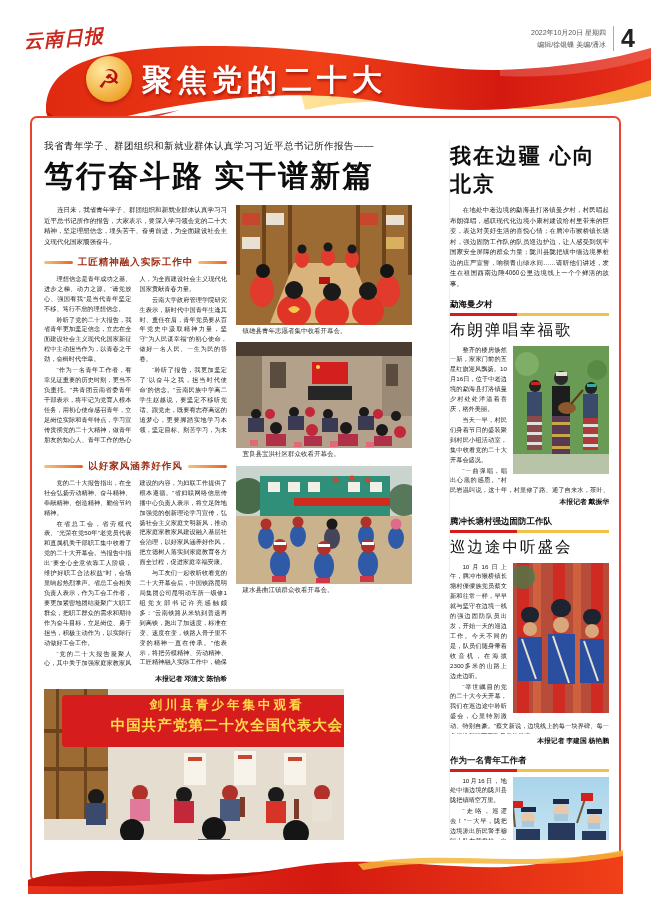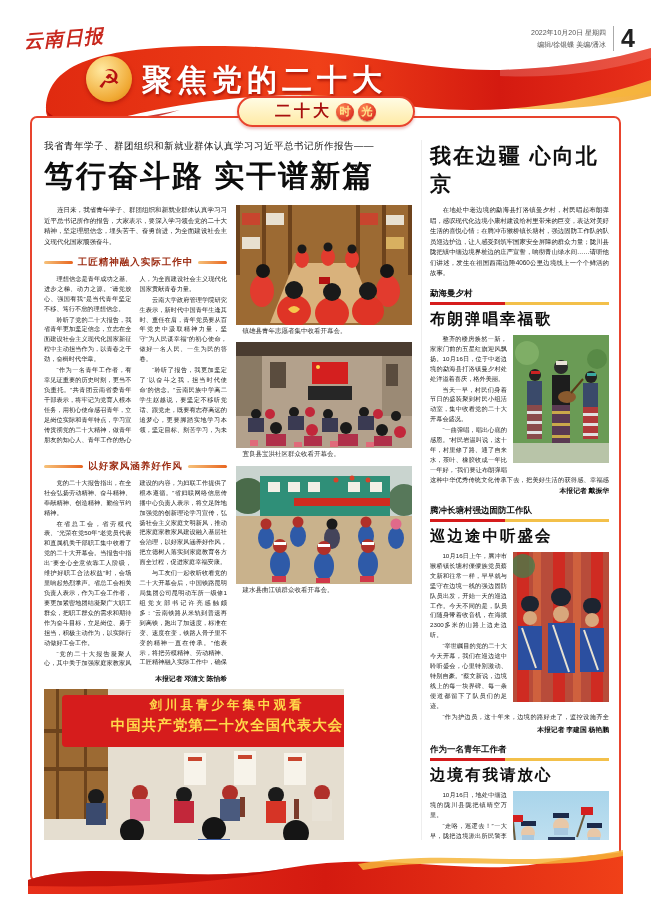--- a/index.html
+++ b/index.html
@@ -33,21 +33,21 @@
     justify-content:center; gap:4px; box-shadow:0 2px 3px rgba(180,0,0,.25); z-index:8; }
   .badge-main { font-size:16px; font-weight:900; color:#a80f0f; letter-spacing:3px; }
   .badge-circle { width:18px; height:18px; border-radius:50%;
     background:radial-gradient(circle at 35% 30%, #ff8a55, #d01212);
     color:#ffe48a; font-size:11px; font-weight:bold; display:flex; align-items:center;
     justify-content:center; box-shadow:0 1px 1px rgba(120,0,0,.4); }
 
   .content { position:absolute; left:12px; top:22px; right:10px; bottom:40px;
     display:flex; gap:9px; overflow:hidden; }
   .col-left { width:368px; flex:none; }
-  .col-right { flex:1; border-left:1px solid #eee; padding-left:8px; overflow:hidden; }
+  .col-right { flex:1; border-left:1px solid #eee; overflow:hidden;margin-left:28px; }
 
   
   .kicker { font-size:9.5px; font-weight:normal; color:#111; letter-spacing:.5px; }
   .headline { font-size:30px; font-weight:900; color:#0d0d0d; letter-spacing:2px; margin:3px 0 8px; }
   .la-flex { display:flex; gap:9px; }
   .la-text { width:183px; flex:none; }
   .lead { font-size:6.5px; line-height:1.65; text-align:justify; color:#222; text-indent:2em; }
   .subhead { display:flex; align-items:center; gap:5px; margin:8px 0 5px; }
   .subhead::before, .subhead::after { content:""; flex:1; height:3px;
     background:linear-gradient(to right, #f6c27a, #e8651f); border-radius:2px; }
@@ -68,21 +68,21 @@
   .bp-line1 { font-size:12.5px; font-weight:900; color:#ffd94a; letter-spacing:3px; }
   .bp-line2 { font-size:14.5px; font-weight:900; color:#ffd94a; letter-spacing:1px; margin-top:2px; }
 
   
   .r-headline { font-size:21px; font-weight:900; color:#0d0d0d; letter-spacing:2px; margin:2px 0 7px; }
   .r-lead { font-size:6.4px; line-height:1.65; text-align:justify; color:#222; text-indent:2em; margin-bottom:9px; }
   .r-section { margin-bottom:9px; overflow:hidden; }
   .r-kicker { font-size:8.5px; font-weight:bold; color:#111; margin-bottom:2px; }
   .r-rule { height:3px; margin-bottom:4px;
     background:linear-gradient(to right, #d61c1c 0, #d61c1c 42%, #f3c04a 42%, #f3c04a 100%); }
-  .r-head { font-size:15.5px; font-weight:700; color:#0d0d0d; letter-spacing:2px; margin-bottom:4px; }
+  .r-head { font-size:15.5px; font-weight:400; color:#0d0d0d; letter-spacing:2px; margin-bottom:4px; }
   .r-body { font-size:6.2px; line-height:1.6; text-align:justify; color:#222; overflow:hidden; }
   .r-body p { text-indent:2em; margin-bottom:1px; }
   .rb1 { height:150px; } .rb2 { height:172px; } .rb3 { height:152px; }
   .r-photo { float:right; margin:1px 0 3px 6px; position:relative; }
   .r-credit { text-align:right; font-weight:bold; font-size:6.8px; color:#111; margin-top:2px; }
 
   
   .bottom-wave { position:absolute; left:28px; top:842px; width:595px; height:52px; z-index:6; }
 </style>
 </head>
@@ -121,25 +121,20 @@
 
   <div class="dateblock">
     <div class="datelines">
       <div>2022年10月20日 星期四</div>
       <div>编辑/徐银蝶 美编/潘冰</div>
     </div>
     <div class="pageno">4</div>
   </div>
 
   <div class="frame">
-    <div class="badge">
-      <span class="badge-main">二十大</span>
-      <span class="badge-circle">时</span>
-      <span class="badge-circle">光</span>
-    </div>
 
     <div class="content">
 
       <div class="col-left">
         <div class="kicker">我省青年学子、群团组织和新就业群体认真学习习近平总书记所作报告——</div>
         <div class="headline">笃行奋斗路 实干谱新篇</div>
 
         <div class="la-flex">
           <div class="la-text">
             <p class="lead">连日来，我省青年学子、群团组织和新就业群体认真学习习近平总书记所作的报告，大家表示，要深入学习领会党的二十大精神，坚定理想信念，埋头苦干、奋勇前进，为全面建设社会主义现代化国家顽强奋斗。</p>
@@ -507,21 +502,20 @@
             <p>“举世瞩目的党的二十大今天开幕，我们在巡边途中聆听盛会，心里特别激动、特别自豪。”蔡文新说，边境线上的每一块界碑、每一条便道都留下了队员们的足迹。</p>
             <p>“作为护边员，这十年来，边境的路好走了，监控设施齐全了，日子也越来越好，我们守边护边的劲头更足了。”队员余生富说，要像爱护眼睛一样守护好边境线上的一草一木。</p>
 
           </div>
           <div class="r-credit">本报记者 李建国 杨艳鹏</div>
         </div>
 
         <div class="r-section">
           <div class="r-kicker">作为一名青年工作者</div>
           <div class="r-rule"></div>
-          <div class="r-head">边境有我请放心</div>
           <div class="r-body rb3">
             <div class="r-photo">
               <svg width="96" height="140">
                 <defs>
                     <linearGradient id="sky" x1="0" y1="0" x2="0" y2="1">
                       <stop offset="0" stop-color="#a8d4ea"></stop>
                       <stop offset="1" stop-color="#eaf5fb"></stop>
                     </linearGradient>
                   </defs>
                 <rect width="96" height="140" fill="url(#sky)"></rect>

